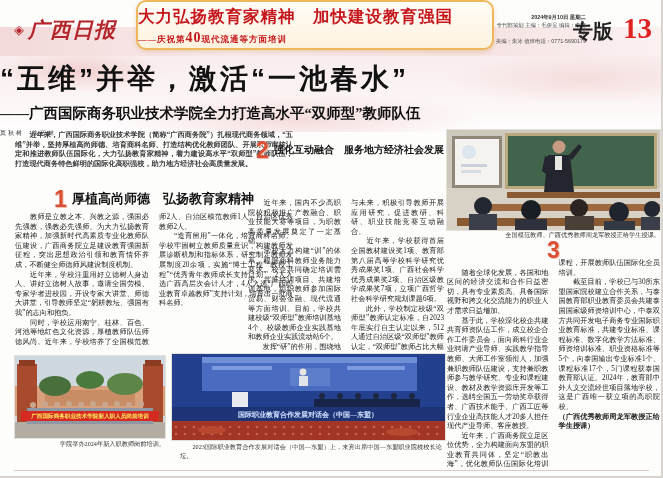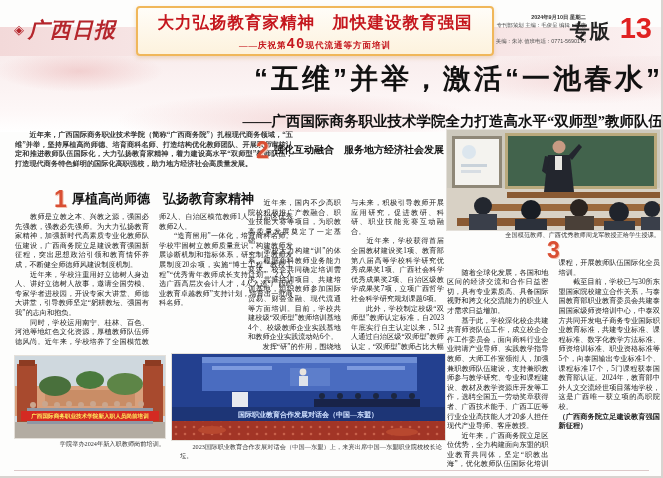--- a/index.html
+++ b/index.html
@@ -13,44 +13,44 @@
      background:
        radial-gradient(120px 30px at 12% 20%, rgba(231,168,168,.45), rgba(231,168,168,0) 70%),
        radial-gradient(260px 40px at 45% 85%, rgba(236,190,190,.5), rgba(236,190,190,0) 70%),
        radial-gradient(200px 36px at 88% 30%, rgba(238,196,196,.45), rgba(238,196,196,0) 70%),
        linear-gradient(180deg,#f9eded 0%,#fdf7f7 70%,#ffffff 100%);}
   
   .logo{position:absolute;left:14px;top:16px;color:#b5262c;font-weight:bold;
         font-size:21px;letter-spacing:1px;font-style:italic;display:flex;align-items:center;gap:3px;}
   .logo .dia{font-size:13px;font-style:normal;}
   
-  .banner{position:absolute;left:136px;top:6px;width:354px;height:46px;
+  .banner{position:absolute;left:136px;top:0;width:354px;height:46px;
      background:linear-gradient(180deg,#fffdf8 0%,#fdf2dd 100%);
-     border:2px solid #f0b75a;border-radius:4px;text-align:center;
+     border:2px solid #f0b75a;border-radius:10px;text-align:left;
      box-shadow:0 2px 4px rgba(190,130,40,.25);}
   .banner:before,.banner:after{content:"";position:absolute;top:6px;width:14px;height:40px;
      background:linear-gradient(180deg,#f6c468,#e8a33d);z-index:-1;}
   .banner:before{left:-10px;transform:skewY(8deg);}
   .banner:after{right:-10px;transform:skewY(-8deg);}
   .banner-title{font-family:"Liberation Sans","DejaVu Sans",sans-serif;
      color:#c5161d;font-weight:bold;font-size:16.5px;letter-spacing:1px;margin-top:4px;}
   .banner-sub{color:#c5161d;font-size:8.5px;font-weight:bold;letter-spacing:1px;margin-top:2px;}
-  .banner-sub .n40{font-size:14px;font-family:Liberation Mono, monospace;margin-top:44px;}
+  .banner-sub .n40{font-size:14px;font-family:Liberation Serif, serif;margin-top:44px;}
   
   .dateline{position:absolute;left:494px;top:13px;width:92px;text-align:right;
      font-size:5.4px;line-height:8px;color:#4c4c4c;font-family:"Liberation Sans","DejaVu Sans",sans-serif;}
   .dateline .d1{font-weight:bold;color:#333;}
   .edition{position:absolute;right:9px;top:12px;display:flex;align-items:flex-start;gap:10px;}
   .ed-label{font-family:"Liberation Sans","DejaVu Sans",sans-serif;font-weight:bold;font-size:20px;color:#222;margin-top:6px;}
-  .ed-num{font-family:Liberation Sans, sans-serif;font-weight:bold;font-size:29px;color:#e02121;}
-  
-  .hl{position:absolute;left:0;top:60px;width:663px;text-align:right;}
+  .ed-num{font-family:Liberation Serif, serif;font-weight:bold;font-size:29px;color:#e02121;}
+  
+  .hl{position:absolute;left:0;top:60px;width:663px;text-align:left;}
   .hl-main{font-family:"Liberation Sans","DejaVu Sans",sans-serif;font-weight:bold;
      font-size:28px;letter-spacing:3px;color:#111;}
-  .hl-sub{font-weight:bold;font-size:14.5px;margin-top:14px;color:#111;}
+  .hl-sub{font-weight:bold;font-size:14.5px;margin-top:6px;color:#111;}
   .byline{font-size:6px;color:#333;margin-top:6px;letter-spacing:2px;}
   
   .txt{font-size:7.2px;line-height:9.6px;text-align:justify;white-space:pre-line;
        overflow:hidden;color:#222;}
   .cols{column-gap:10px;column-count:2;column-fill:auto;}
   .intro{position:absolute;left:15px;top:131px;width:278px;height:56px;font-weight:bold;color:#3a3a3a;}
   .sec-h{position:absolute;display:flex;align-items:center;justify-content:center;gap:5px;}
   .sec-num{font-family:"Liberation Sans","DejaVu Sans",sans-serif;font-weight:bold;
      color:#d94f33;font-size:23px;line-height:20px;text-shadow:1px 1px 0 #f3c0ae;}
   .sec-title{font-family:"Liberation Sans","DejaVu Sans",sans-serif;font-weight:bold;color:#141414;}
@@ -168,21 +168,21 @@
   <div class="cap cap-class">全国模范教师、广西优秀教师周龙军教授正给学生授课。</div>
 
   <div class="sec-h s3h">
     <span class="sec-num">3</span>
   </div>
   <div class="txt cols s3b">
     <span class="flow">　　随着全球化发展，各国和地区间的经济交流和合作日益密切，具有专业素质高、具备国际视野和跨文化交流能力的职业人才需求日益增加。
 　　基于此，学校深化校企共建共育师资队伍工作，成立校企合作工作委员会，面向商科行业企业聘请产业导师、实践教学指导教师、大师工作室领衔人，加强兼职教师队伍建设，支持兼职教师参与教学研究、专业和课程建设、教材及教学资源库开发等工作，选聘全国五一劳动奖章获得者、广西技术能手、广西工匠等行业企业高技能人才20多人担任现代产业导师、客座教授。
 　　近年来，广西商务院立足区位优势，全力构建面向东盟的职业教育共同体，坚定“职教出海”，优化教师队伍国际化培训课程，开展教师队伍国际化全员培训。
 　　截至目前，学校已与30所东盟国家院校建立合作关系，与泰国教育部职业教育委员会共建泰国国家级师资培训中心，中泰双方共同开发电子商务专业国际职业教育标准，共建专业标准、课程标准、数字化教学方法标准、师资培训标准、职业资格标准等5个，向泰国输出专业标准1个、课程标准17个，5门课程获泰国教育部认证。2024年，教育部中外人文交流经世项目落地学校，这是广西唯一获立项的高职院校。</span>
-    <span class="credit">（广西商务院立足建设教育强国新征程）</span>
+    <span class="credit">（广西优秀教师周龙军教授正给学生授课）</span>
   </div>
 
   <svg class="ph ph-train" width="150" height="82" viewBox="0 0 150 82">
     <rect width="150" height="82" fill="#cfd8de"></rect>
     <rect x="0" y="30" width="150" height="30" fill="#d9a07c"></rect>
     <rect x="2" y="8" width="20" height="60" fill="#a84a2e"></rect>
     <rect x="128" y="8" width="20" height="60" fill="#a84a2e"></rect>
     <rect x="4" y="4" width="16" height="6" fill="#8d3b22"></rect>
       <rect x="130" y="4" width="16" height="6" fill="#8d3b22"></rect>
     <rect x="30" y="34" width="90" height="16" fill="#c98d66"></rect>

